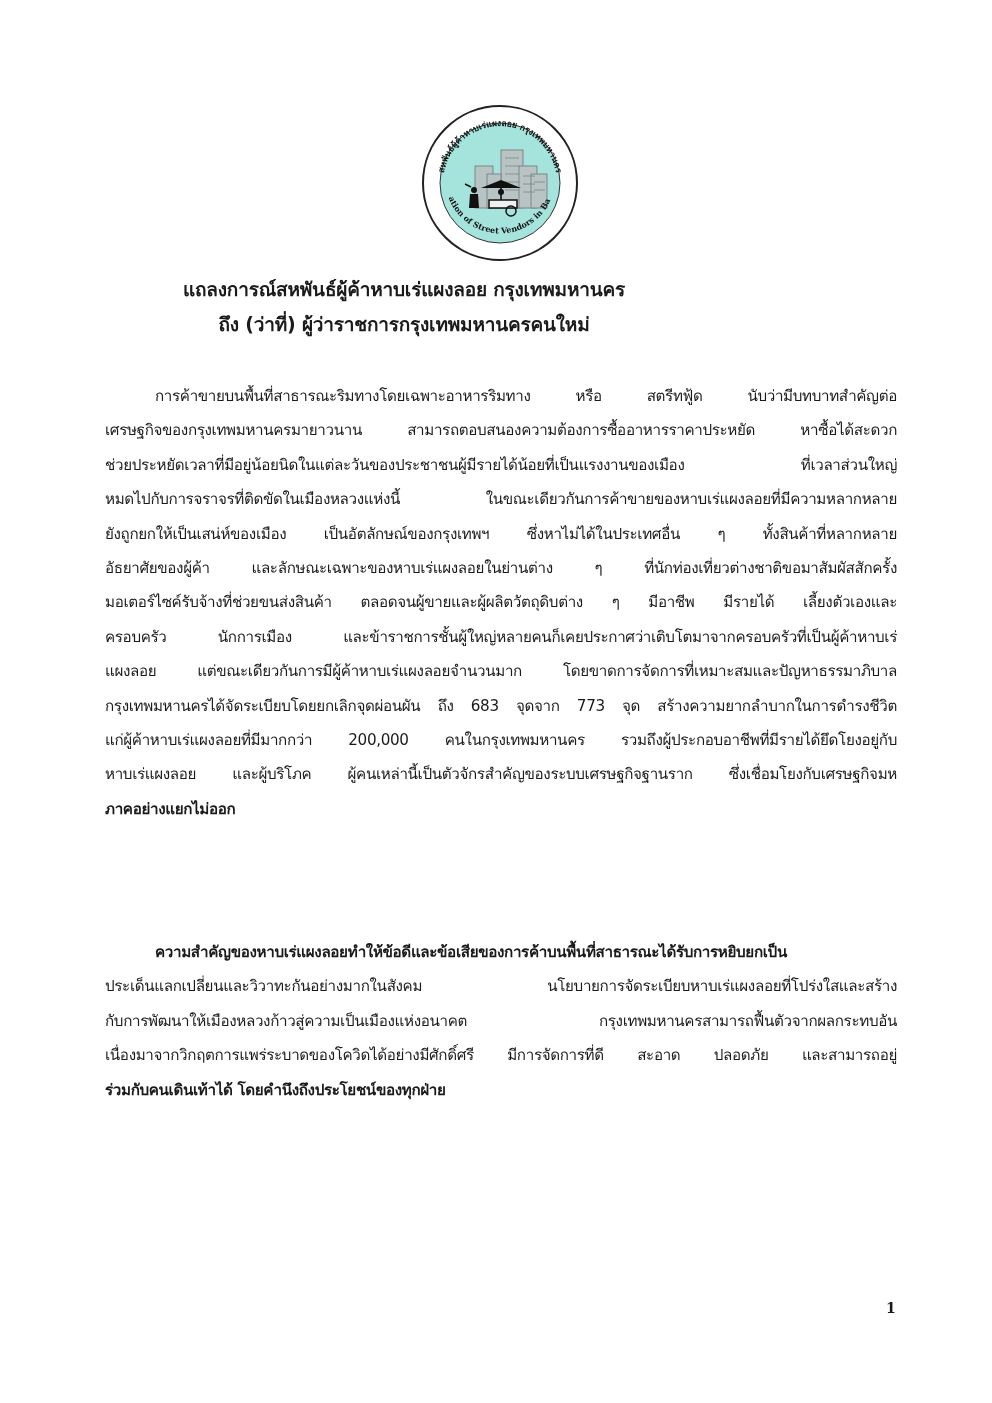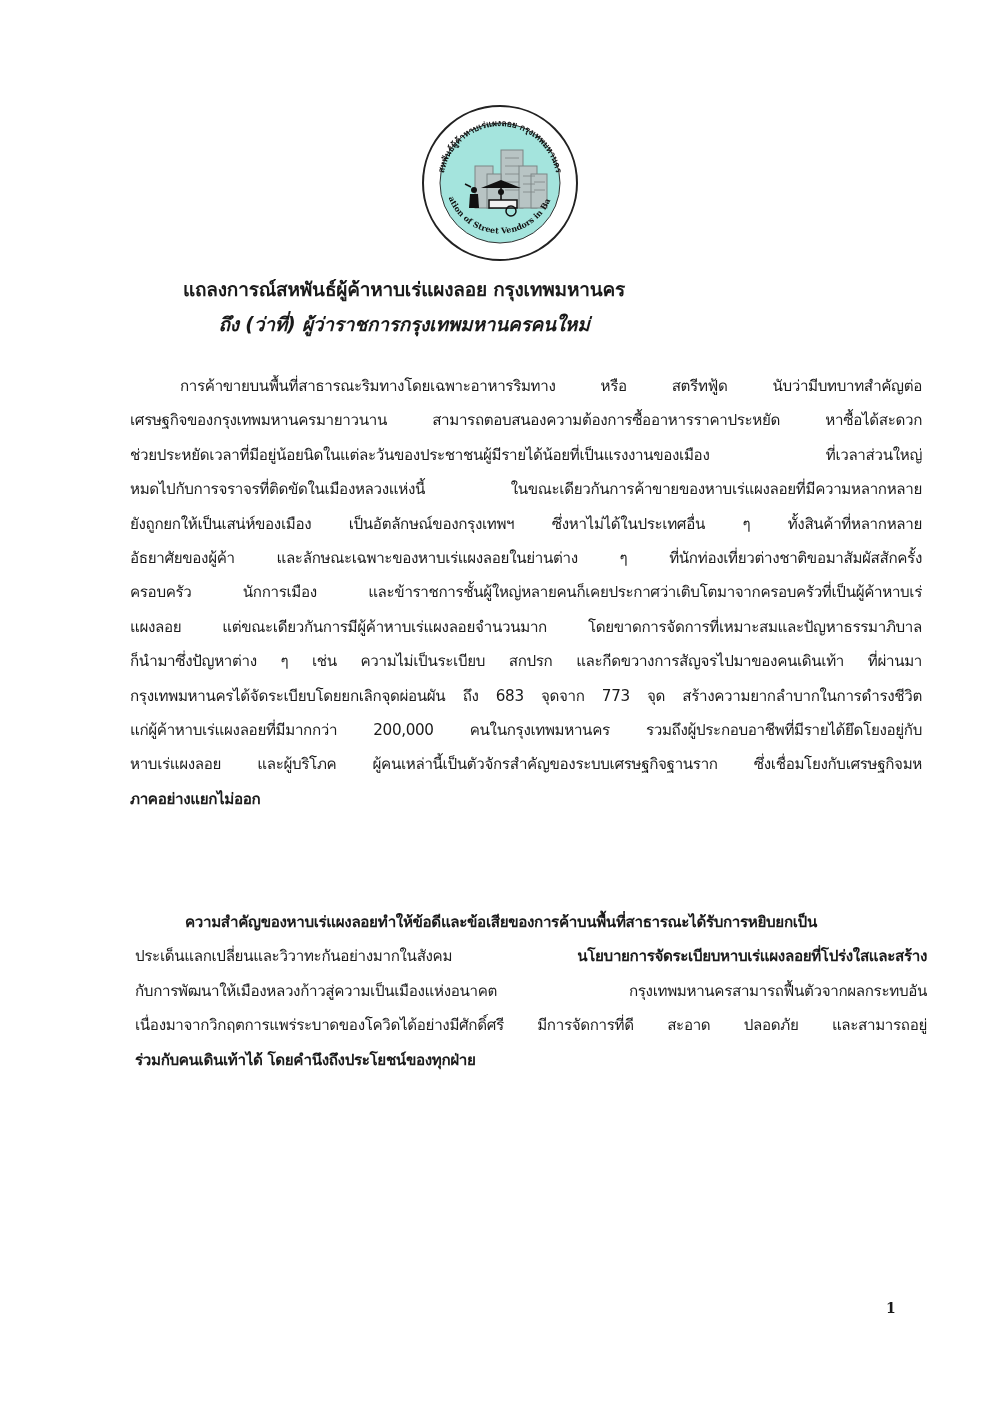--- a/index.html
+++ b/index.html
@@ -8,31 +8,31 @@
     font-family: "DejaVu Sans", sans-serif; color: #1a1a1a;
   }
   .logo {
     position: absolute; left: 421px; top: 104px; width: 158px; height: 158px;
   }
   .title {
     position: absolute; left: 0; width: 808px; text-align: center;
     font-size: 19px; font-weight: bold; letter-spacing: -0.2px;
   }
   .title.l1 { top: 274px; }
-  .title.l2 { top: 309px; font-style: italic; }
+  .title.l2 { top: 309px; }
   .para {
     position: absolute; left: 105px; width: 792px;
     font-size: 15.2px; line-height: 34.4px; letter-spacing: -0.35px;
   }
   .para .line { display: block; white-space: nowrap; text-align: justify; text-align-last: justify; }
   .para .line.last { text-align-last: left; font-weight: bold; }
   .para .line.indent { padding-left: 50px; }
-  .p1 { top: 369px; margin-left: 25px; }
-  .p2 { top: 905px; margin-left: 30px; }
-  b { font-weight: bold; }
+  .p1 { top: 379px; }
+  .p2 { top: 935px; }
+  b { font-weight: normal; }
   .page-num {
     position: absolute; left: 886px; top: 1300px; font-size: 14px; font-weight: bold;
     font-family: "DejaVu Serif", serif;
   }
 </style>
 </head>
 <body>
 
 <div class="logo">
   <svg width="158" height="158" viewBox="0 0 158 158">
@@ -85,23 +85,23 @@
 <div class="title l1">แถลงการณ์สหพันธ์ผู้ค้าหาบเร่แผงลอย กรุงเทพมหานคร</div>
 <div class="title l2">ถึง (ว่าที่) ผู้ว่าราชการกรุงเทพมหานครคนใหม่</div>
 
 <div class="para p1">
   <span class="line indent">การค้าขายบนพื้นที่สาธารณะริมทางโดยเฉพาะอาหารริมทาง หรือ สตรีทฟู้ด นับว่ามีบทบาทสำคัญต่อ</span>
   <span class="line">เศรษฐกิจของกรุงเทพมหานครมายาวนาน สามารถตอบสนองความต้องการซื้ออาหารราคาประหยัด หาซื้อได้สะดวก</span>
   <span class="line">ช่วยประหยัดเวลาที่มีอยู่น้อยนิดในแต่ละวันของประชาชนผู้มีรายได้น้อยที่เป็นแรงงานของเมือง ที่เวลาส่วนใหญ่</span>
   <span class="line">หมดไปกับการจราจรที่ติดขัดในเมืองหลวงแห่งนี้ ในขณะเดียวกันการค้าขายของหาบเร่แผงลอยที่มีความหลากหลาย</span>
   <span class="line">ยังถูกยกให้เป็นเสน่ห์ของเมือง เป็นอัตลักษณ์ของกรุงเทพฯ ซึ่งหาไม่ได้ในประเทศอื่น ๆ ทั้งสินค้าที่หลากหลาย</span>
   <span class="line">อัธยาศัยของผู้ค้า และลักษณะเฉพาะของหาบเร่แผงลอยในย่านต่าง ๆ ที่นักท่องเที่ยวต่างชาติขอมาสัมผัสสักครั้ง</span>
+  <span class="line">มอเตอร์ไซค์รับจ้างที่ช่วยขนส่งสินค้า ตลอดจนผู้ขายและผู้ผลิตวัตถุดิบต่าง ๆ มีอาชีพ มีรายได้ เลี้ยงตัวเองและ</span>
   <span class="line">ครอบครัว นักการเมือง และข้าราชการชั้นผู้ใหญ่หลายคนก็เคยประกาศว่าเติบโตมาจากครอบครัวที่เป็นผู้ค้าหาบเร่</span>
   <span class="line">แผงลอย แต่ขณะเดียวกันการมีผู้ค้าหาบเร่แผงลอยจำนวนมาก โดยขาดการจัดการที่เหมาะสมและปัญหาธรรมาภิบาล</span>
-  <span class="line">ก็นำมาซึ่งปัญหาต่าง ๆ เช่น ความไม่เป็นระเบียบ สกปรก และกีดขวางการสัญจรไปมาของคนเดินเท้า ที่ผ่านมา</span>
   <span class="line">กรุงเทพมหานครได้จัดระเบียบโดยยกเลิกจุดผ่อนผัน ถึง 683 จุดจาก 773 จุด สร้างความยากลำบากในการดำรงชีวิต</span>
   <span class="line">แก่ผู้ค้าหาบเร่แผงลอยที่มีมากกว่า 200,000 คนในกรุงเทพมหานคร รวมถึงผู้ประกอบอาชีพที่มีรายได้ยึดโยงอยู่กับ</span>
   <span class="line">หาบเร่แผงลอย และผู้บริโภค ผู้คนเหล่านี้เป็นตัวจักรสำคัญของระบบเศรษฐกิจฐานราก ซึ่งเชื่อมโยงกับเศรษฐกิจมห</span>
   <span class="line last">ภาคอย่างแยกไม่ออก</span>
 </div>
 
 <div class="para p2">
   <span class="line indent last">ความสำคัญของหาบเร่แผงลอยทำให้ข้อดีและข้อเสียของการค้าบนพื้นที่สาธารณะได้รับการหยิบยกเป็น</span>
   <span class="line"><span>ประเด็นแลกเปลี่ยนและวิวาทะกันอย่างมากในสังคม</span> <b>นโยบายการจัดระเบียบหาบเร่แผงลอยที่โปร่งใสและสร้าง</b></span>
   <span class="line">กับการพัฒนาให้เมืองหลวงก้าวสู่ความเป็นเมืองแห่งอนาคต กรุงเทพมหานครสามารถฟื้นตัวจากผลกระทบอัน</span>

